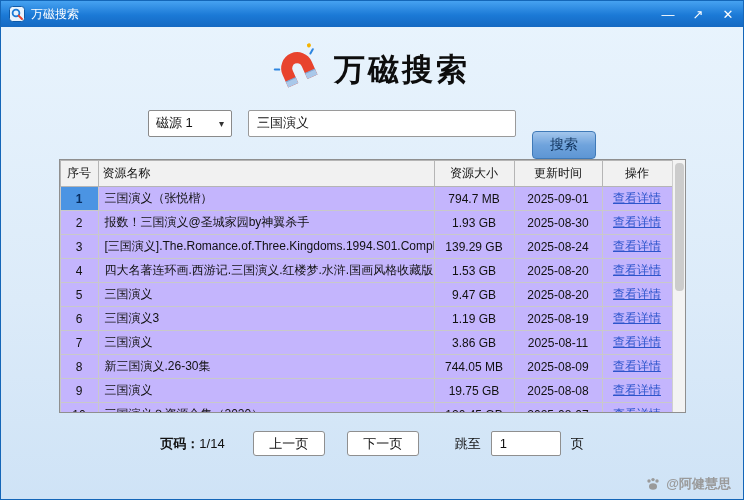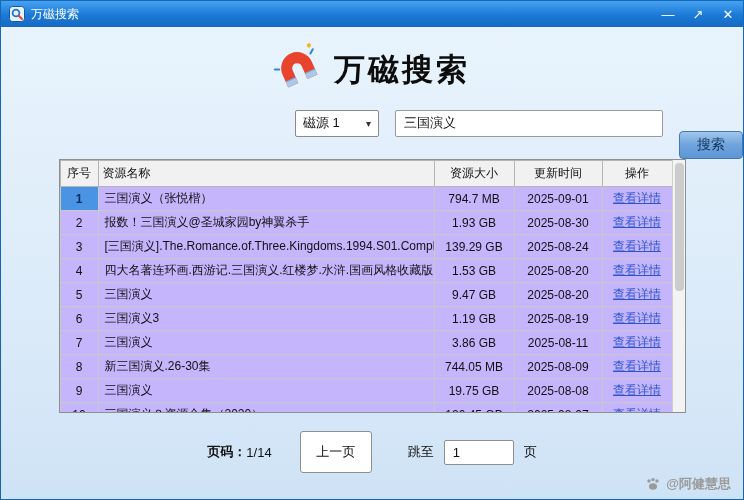--- a/index.html
+++ b/index.html
@@ -21,21 +21,21 @@
   .titlebar-title{flex:1 1 auto;}
   .win-btn{
     width:30px;height:26px;display:flex;align-items:center;justify-content:center;
     font-size:13px;color:#fff;cursor:default;
   }
   
   .logo-row{display:flex;align-items:center;justify-content:center;gap:12px;margin-top:18px;height:50px;}
   .magnet-icon{width:48px;height:48px;transform:rotate(-24deg);}
   .logo-title{font-size:31px;font-weight:bold;color:#0d0d0d;letter-spacing:3px;}
   
-  .search-row{display:flex;align-items:center;justify-content:flex-end;gap:16px;margin-top:14px;height:28px;}
+  .search-row{display:flex;align-items:center;justify-content:center;gap:16px;margin-top:14px;height:28px;}
   .source-select{
     width:84px;height:27px;background:#fff;border:1px solid #8a8a8a;border-radius:2px;
     display:flex;align-items:center;justify-content:space-between;padding:0 7px;font-size:13px;color:#111;
   }
   .chevron{font-size:10px;color:#333;}
   .search-input{
     width:268px;height:27px;border:1px solid #9a9a9a;border-radius:2px;padding:0 8px;
     font-size:13px;color:#111;font-family:"Liberation Sans","DejaVu Sans",sans-serif;outline:none;background:#fff;
   }
   .search-btn{
@@ -65,21 +65,21 @@
   td.selected{background:#4b94e3;color:#072c5e;font-weight:bold;}
   .detail-link{color:#2d55cc;text-decoration:underline;cursor:pointer;}
   
   .scrollbar{width:13px;background:#f3f3f3;border-left:1px solid #cfcfcf;position:relative;}
   .scroll-thumb{position:absolute;top:3px;left:2px;width:9px;height:128px;background:#cccccc;border-radius:4px;}
   
   .pagination{display:flex;align-items:center;justify-content:center;margin-top:18px;font-size:13px;color:#111;}
   .page-label{font-weight:bold;}
   .page-value{margin-left:0;font-weight:normal;}
   .pg-btn{
-    width:72px;height:42px;margin-left:28px;background:#fff;border:1px solid #8f8f8f;border-radius:3px;
+    width:72px;height:25px;margin-left:28px;background:#fff;border:1px solid #8f8f8f;border-radius:3px;
     font-size:13px;color:#111;font-family:"Liberation Sans","DejaVu Sans",sans-serif;
   }
   .pg-btn + .pg-btn{margin-left:22px;}
   .jump-label{margin-left:36px;}
   .jump-input{
     width:70px;height:25px;margin-left:10px;border:1px solid #8f8f8f;border-radius:2px;padding:0 8px;
     font-size:13px;color:#111;background:#fff;outline:none;font-family:"Liberation Sans","DejaVu Sans",sans-serif;
   }
   .page-unit{margin-left:10px;}
   
@@ -243,20 +243,21 @@
     </div>
     <div class="scrollbar">
       <div class="scroll-thumb"></div>
     </div>
   </div>
 
   <div class="pagination">
     <span class="page-label">页码：</span>
     <span class="page-value">1/14</span>
     <button class="pg-btn">上一页</button>
+    <button class="pg-btn">下一页</button>
     <span class="jump-label">跳至</span>
     <input class="jump-input" type="text" value="1" style="">
     <span class="page-unit">页</span>
   </div>
 
   <div class="watermark">
     <svg width="16" height="16" viewBox="0 0 16 16">
       <circle cx="4" cy="5" r="1.7" fill="#9a9a9a"></circle>
       <circle cx="8" cy="3.6" r="1.7" fill="#9a9a9a"></circle>
       <circle cx="12" cy="5" r="1.7" fill="#9a9a9a"></circle>

